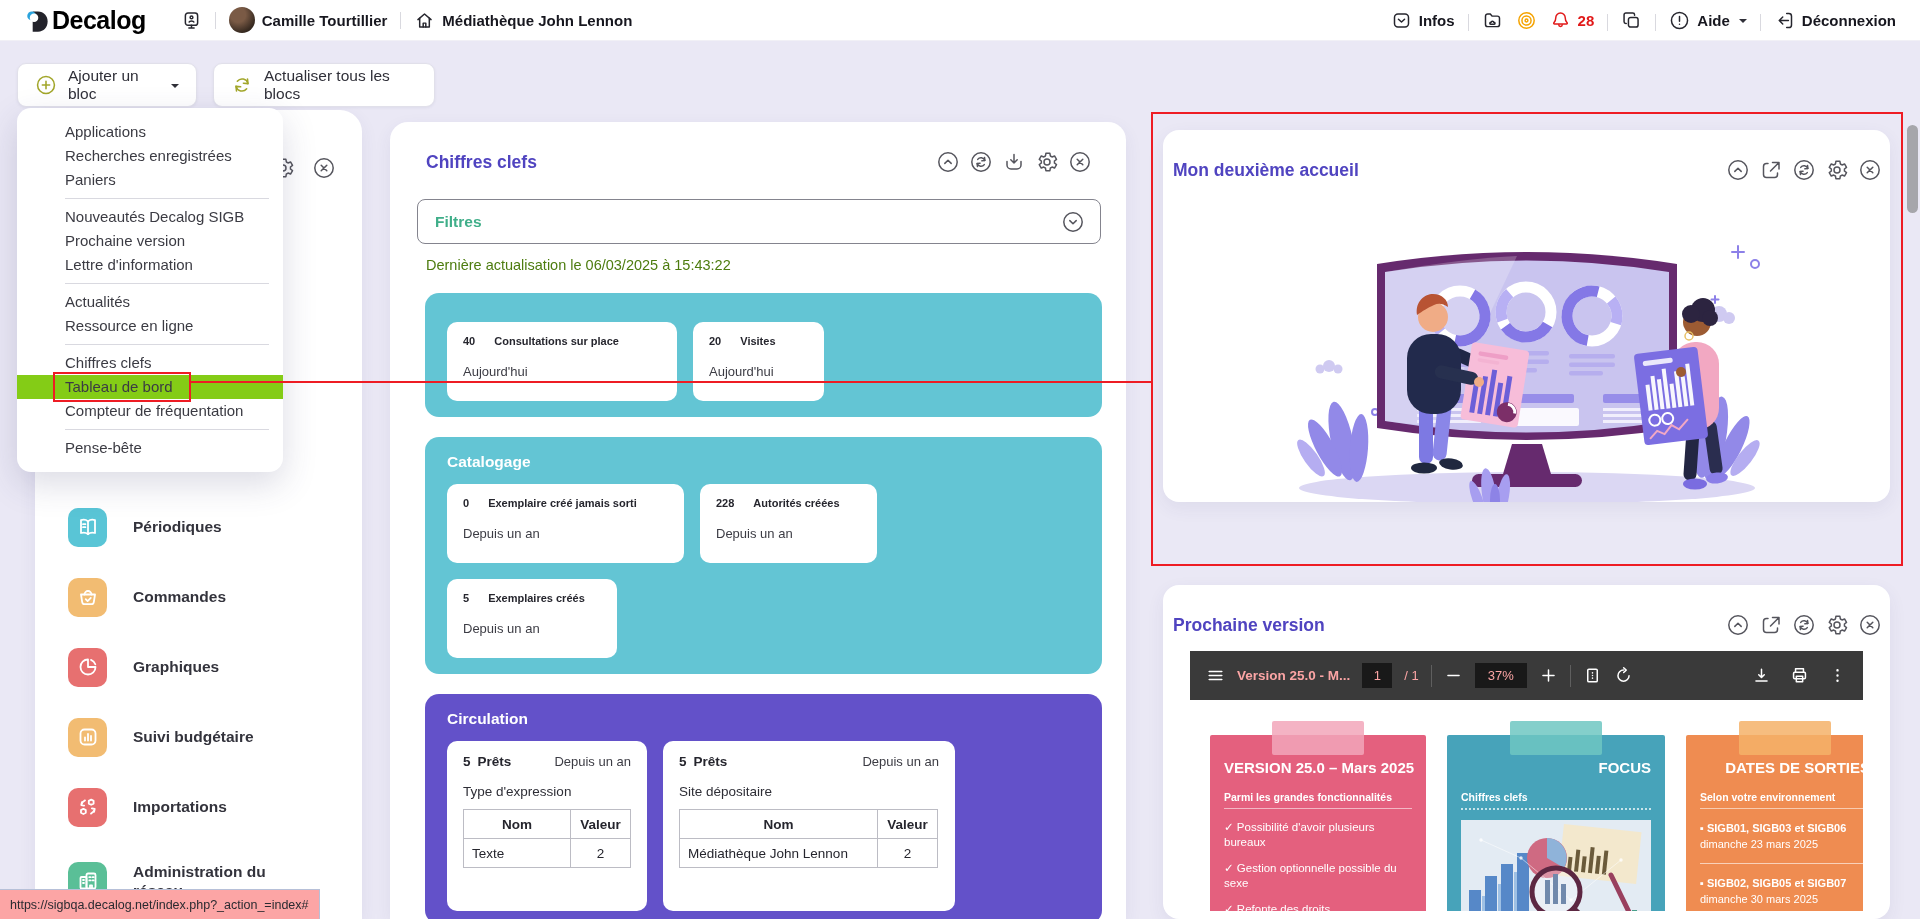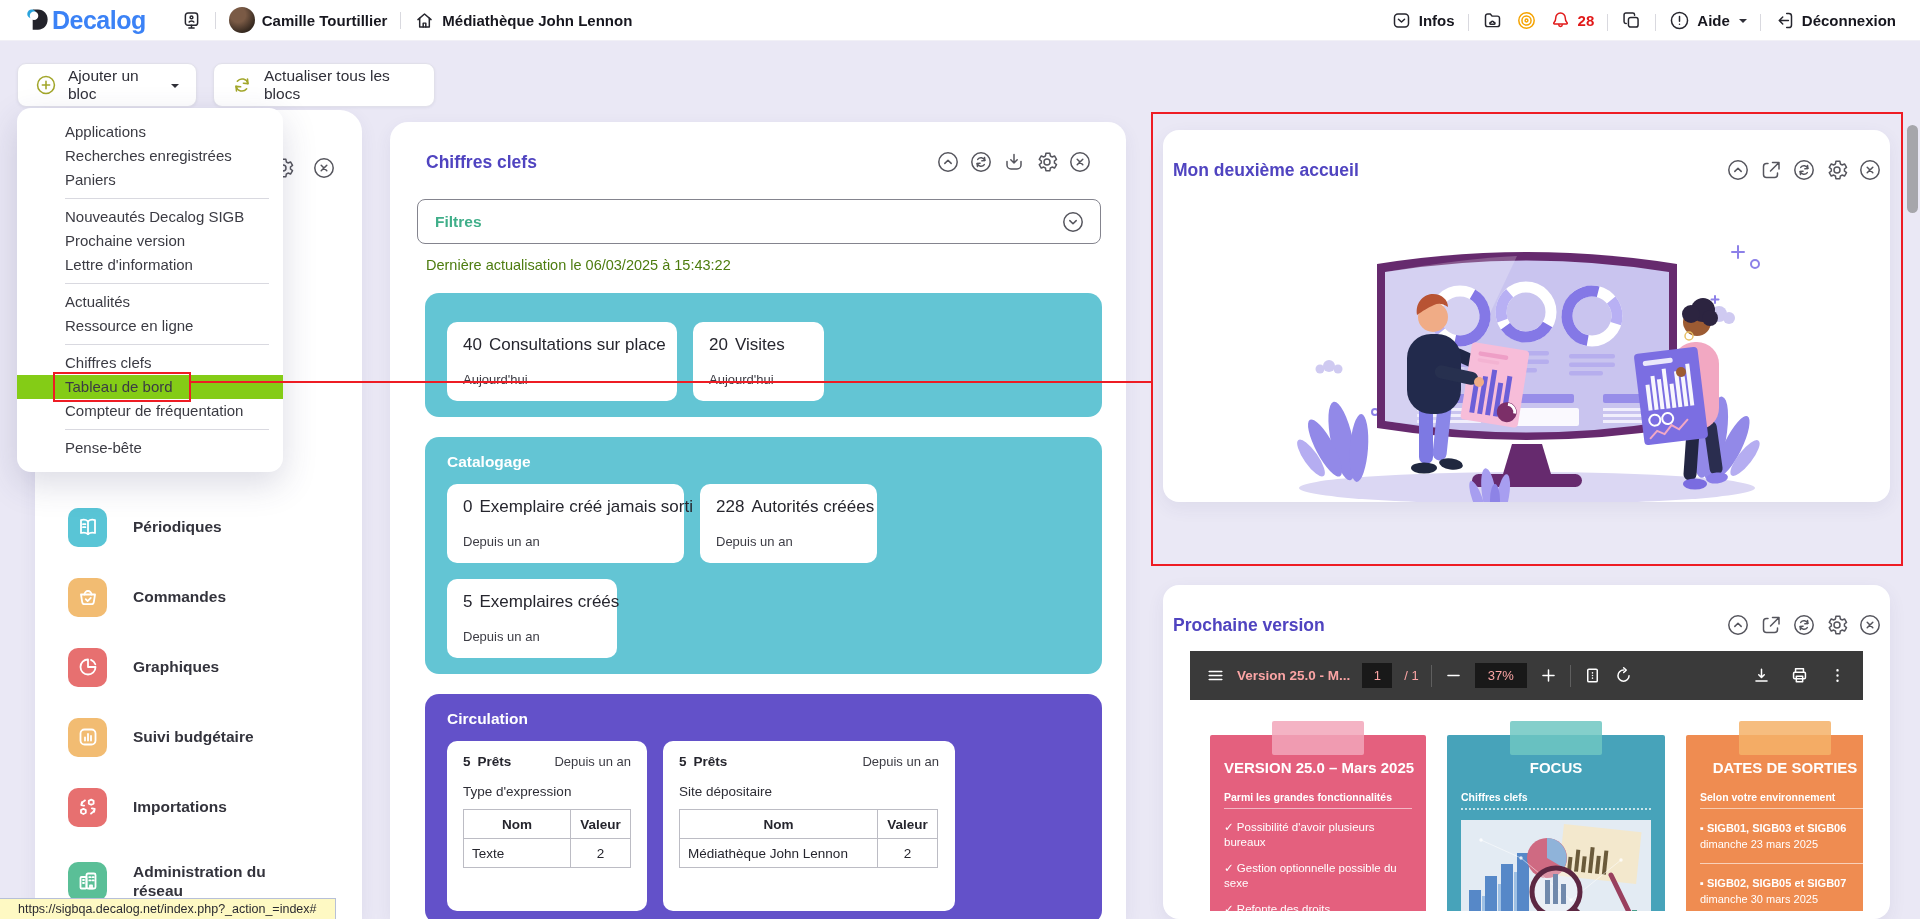--- a/index.html
+++ b/index.html
@@ -2,21 +2,21 @@
 <html><head>
 <meta charset="utf-8">
 <style>
   *{box-sizing:border-box;margin:0;padding:0}
   html,body{width:1920px;height:919px}
   body{font-family:"Liberation Sans",sans-serif;background:#eae8f5}
   #canvas{position:relative;width:1920px;height:919px;background:#eae8f5;overflow:hidden}
 
   
   .appbar{position:absolute;top:0;left:0;right:0;height:41px;background:#fff;display:flex;align-items:center;padding:0 24px;gap:13px;z-index:20;border-bottom:1px solid #f1f0f6}
-  .logo{display:flex;align-items:flex-start;font-weight:bold;font-size:25px;letter-spacing:-.5px;color:#3b82f6;margin-right:22px}
+  .logo{display:flex;align-items:flex-end;font-weight:bold;font-size:25px;letter-spacing:-.5px;color:#000000;margin-right:22px}
   .logo svg{margin-right:1px}
   .vsep{width:1px;height:17px;background:#d9d9df;flex:none}
   .hlbl{font-weight:bold;font-size:15px;color:#17171f;white-space:nowrap}
   .hic{width:21px;height:21px;stroke:#26262e;fill:none;stroke-width:1.7;stroke-linecap:round;stroke-linejoin:round;flex:none}
   .avatar{width:26px;height:26px;border-radius:50%;background:radial-gradient(circle at 35% 30%,#7a5a45 0 30%,#3a2c22 70%,#191411);flex:none}
   .right-cluster{margin-left:auto;display:flex;align-items:flex-end;gap:13px}
   .badge-count{color:#e11919;font-weight:bold;font-size:15px}
   .caret{width:0;height:0;border:4px solid transparent;border-top-color:#2f2f38;margin-top:5px;margin-left:2px}
   .hgroup{display:flex;align-items:center;gap:7px;cursor:pointer}
 
@@ -50,21 +50,21 @@
   .bics{display:flex;gap:9px}
   .filtres{margin:25px 0 0 1px;height:45px;border:1px solid #84848e;border-radius:8px;display:flex;align-items:center;justify-content:space-between;padding:0 15px 0 17px;width:684px;cursor:pointer}
   .filtres-label{color:#3fae89;font-weight:bold;font-size:15.5px}
   .lastupd{margin-top:13px;font-size:14.5px;color:#4d7c0f;padding-left:10px}
   .panel{border-radius:14px;margin-top:20px;margin-left:9px;padding:16px 22px;width:677px}
   .panel.teal{background:#63c5d4}
   .panel.purple{background:#6351c9;height:230px}
   .panel-title{color:#fff;font-weight:bold;font-size:15.5px}
   .cards{display:flex;gap:16px;margin-top:13px;flex-wrap:wrap}
   .stat{background:#fff;border-radius:10px;padding:13px 16px;height:79px}
-  .stat .l1{font-size:17px;font-weight:normal;color:#26262e;display:flex;gap:7px;white-space:nowrap}
+  .stat .l1{font-size:11px;font-weight:bold;color:#26262e;display:flex;gap:19px;white-space:nowrap}
   .stat .l2{margin-top:17px;font-size:13px;color:#3c3c44}
   .tcard{background:#fff;border-radius:10px;padding:13px 16px;height:170px}
   .tc-head{display:flex;justify-content:space-between;align-items:baseline;font-size:13.5px;color:#26262e}
   .tc-head .v{font-weight:bold;display:flex;gap:7px}
   .tc-head .period{font-size:13px;color:#3c3c44}
   .dim{margin-top:15px;font-size:13.5px;color:#2e2e36}
   table{margin-top:10px;border-collapse:collapse;font-size:13.5px;color:#26262e}
   th,td{border:1px solid #bcbcc4;height:29px;padding:0 8px}
   th{font-weight:bold;text-align:center}
   td.val{text-align:center}
@@ -83,33 +83,33 @@
   .pdf-of{font-size:13px}
   .pdf-sep{width:1px;height:22px;background:#5f5f5f}
   .pic{width:19px;height:19px;stroke:#fff;fill:none;stroke-width:1.9;stroke-linecap:round;stroke-linejoin:round;cursor:pointer;flex:none}
   .pdf-right{margin-left:auto;display:flex;align-items:center;gap:19px}
   .pdf-body{background:#fff;padding:35px 20px 0;display:flex;gap:21px;height:211px;overflow:hidden}
   .slide{position:relative;border-radius:2px;color:#fff;padding:24px 14px 0;flex:none;height:260px}
   .tab{position:absolute;top:-14px;left:50%;transform:translateX(-50%);width:92px;height:34px;opacity:.85;border-radius:2px}
   .s-pink{background:#e4607e;width:216px}.tab-pink{background:#f2a6ba}
   .s-teal{background:#47a3ba;width:218px}.tab-teal{background:#6fc7c2}
   .s-orange{background:#ef8c51;width:198px}.tab-orange{background:#f4b168}
-  .s-title{text-align:center;font-weight:bold;font-size:15px;white-space:nowrap}
+  .s-title{text-align:right;font-weight:bold;font-size:15px;white-space:nowrap}
   .s-sub{margin-top:15px;font-size:10.5px;font-weight:bold;padding-bottom:5px;border-bottom:1px solid rgba(255,255,255,.55)}
   .s-sub.dotted{border-bottom:2px dotted rgba(255,255,255,.7)}
   .s-item{margin-top:11px;font-size:11.5px;line-height:1.3}
   .s-item::before{content:"✓ "}
   .s-entry{padding:12px 0 10px;font-size:11px;line-height:1.45;border-bottom:1px solid rgba(255,255,255,.6)}
   .s-entry .envs{font-weight:bold}
   .s-entry .envs::before{content:"▪ "}
   .focus-img{margin-top:10px;display:block}
 
   
   #sb-thumb{position:absolute;right:2px;top:125px;width:11px;height:88px;background:#a6a6ab;border-radius:6px;z-index:30;cursor:pointer}
-  #statusurl{position:absolute;left:0;bottom:0;height:21px;background:#fef9c3;border:1px solid #b7c0d8;border-left:none;border-bottom:none;font-size:12.5px;color:#2a2a30;display:flex;align-items:center;padding:0 18px;z-index:70;white-space:nowrap}
+  #statusurl{position:absolute;left:0;bottom:0;height:30px;background:#fca5a5;border:1px solid #b7c0d8;border-left:none;border-bottom:none;font-size:12.5px;color:#2a2a30;display:flex;align-items:center;padding:0 10px;z-index:70;white-space:nowrap}
 </style>
 </head>
 <body>
 
 <svg width="0" height="0" style="position:absolute" aria-hidden="true">
   <defs>
     <symbol id="i-chevup" viewBox="0 0 24 24">
         <circle cx="12" cy="12" r="9.2"></circle>
         <polyline points="8.8,13.4 12,10.2 15.2,13.4"></polyline>
       </symbol>

